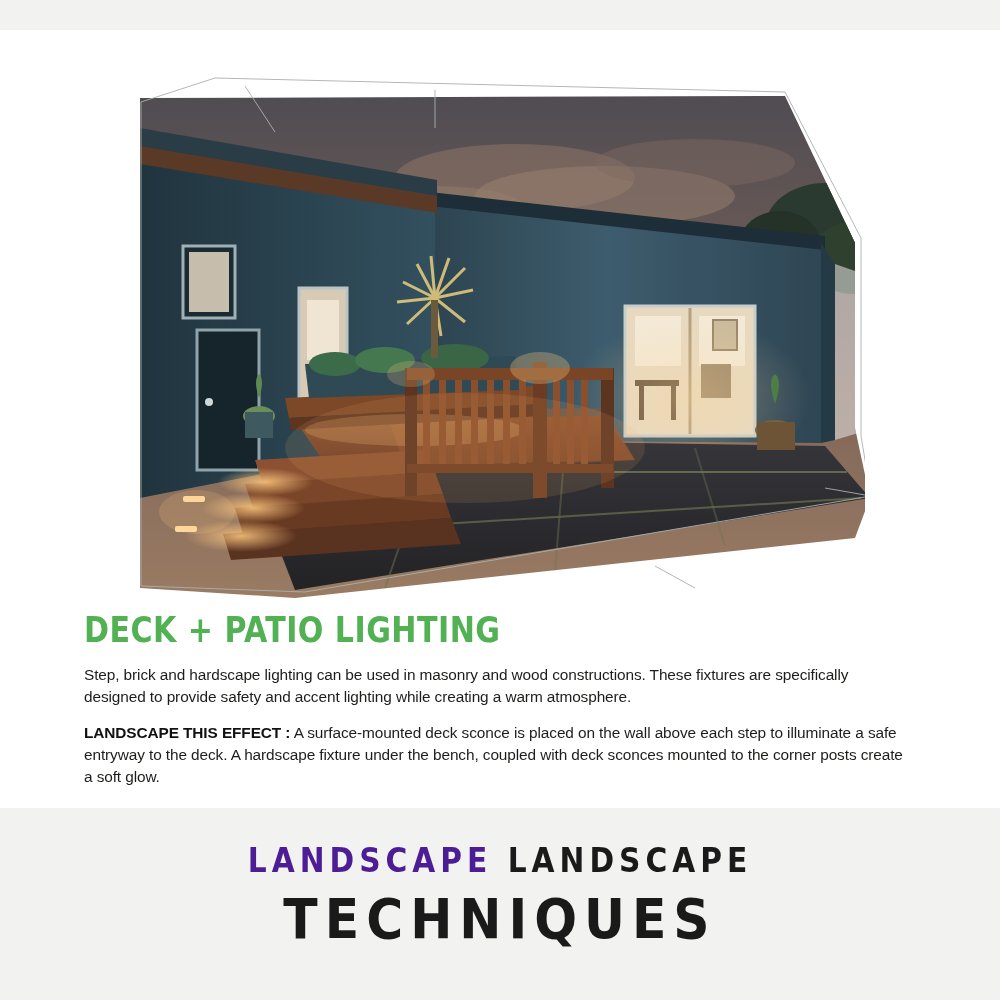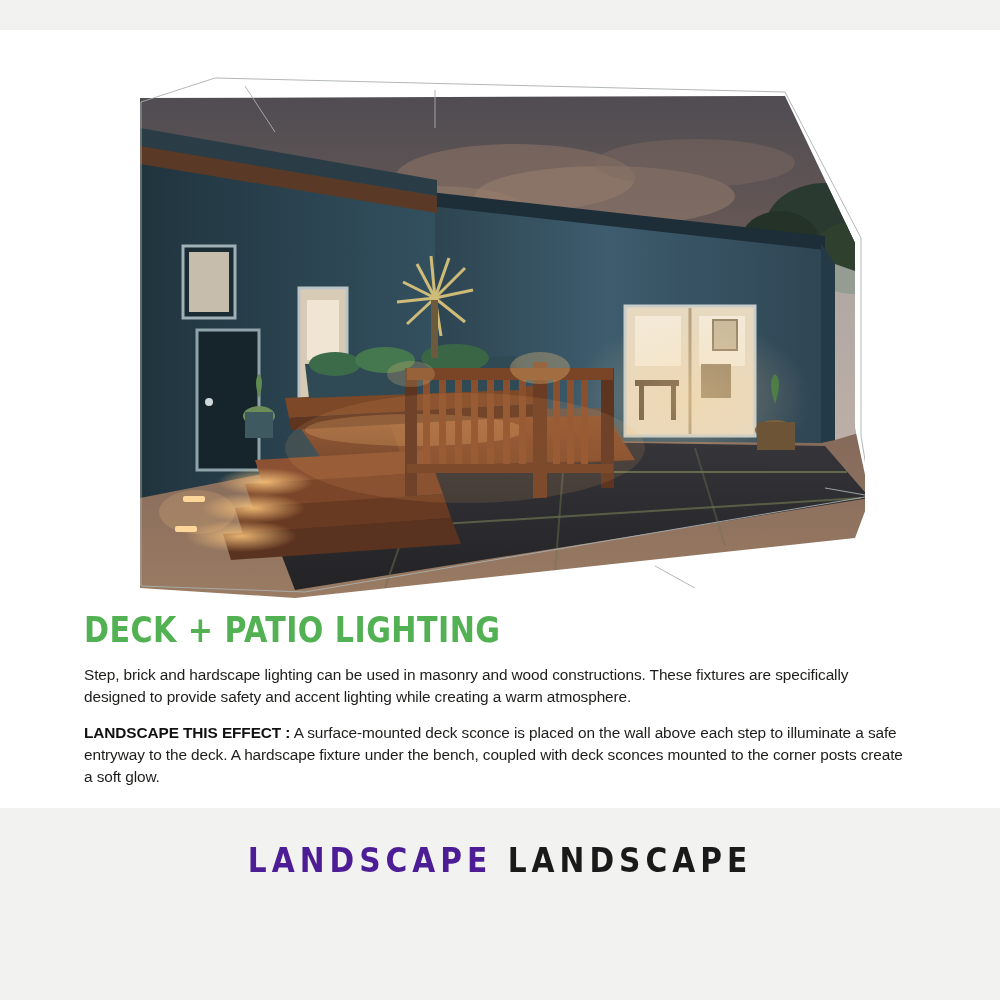--- a/index.html
+++ b/index.html
@@ -293,15 +293,16 @@
     <div class="text-block">
       <h1 class="title">DECK + PATIO LIGHTING</h1>
       <p class="body-text">Step, brick and hardscape lighting can be used in masonry and wood constructions. These fixtures are specifically designed to provide safety and accent lighting while creating a warm atmosphere.</p>
       <p class="body-text second"><span class="lead-label">LANDSCAPE THIS EFFECT :</span><span> A surface-mounted deck sconce is placed on the wall above each step to illuminate a safe entryway to the deck. A hardscape fixture under the bench, coupled with deck sconces mounted to the corner posts create a soft glow.</span></p>
     </div>
 
   </div>
 
   <div class="footer">
     <div class="footer-line1"><span class="footer-word-green">LANDSCAPE </span><span class="footer-word-dark">LANDSCAPE</span></div>
+    <div class="footer-line2">TECHNIQUES</div>
   </div>
 
 </div>
 
 </body></html>

